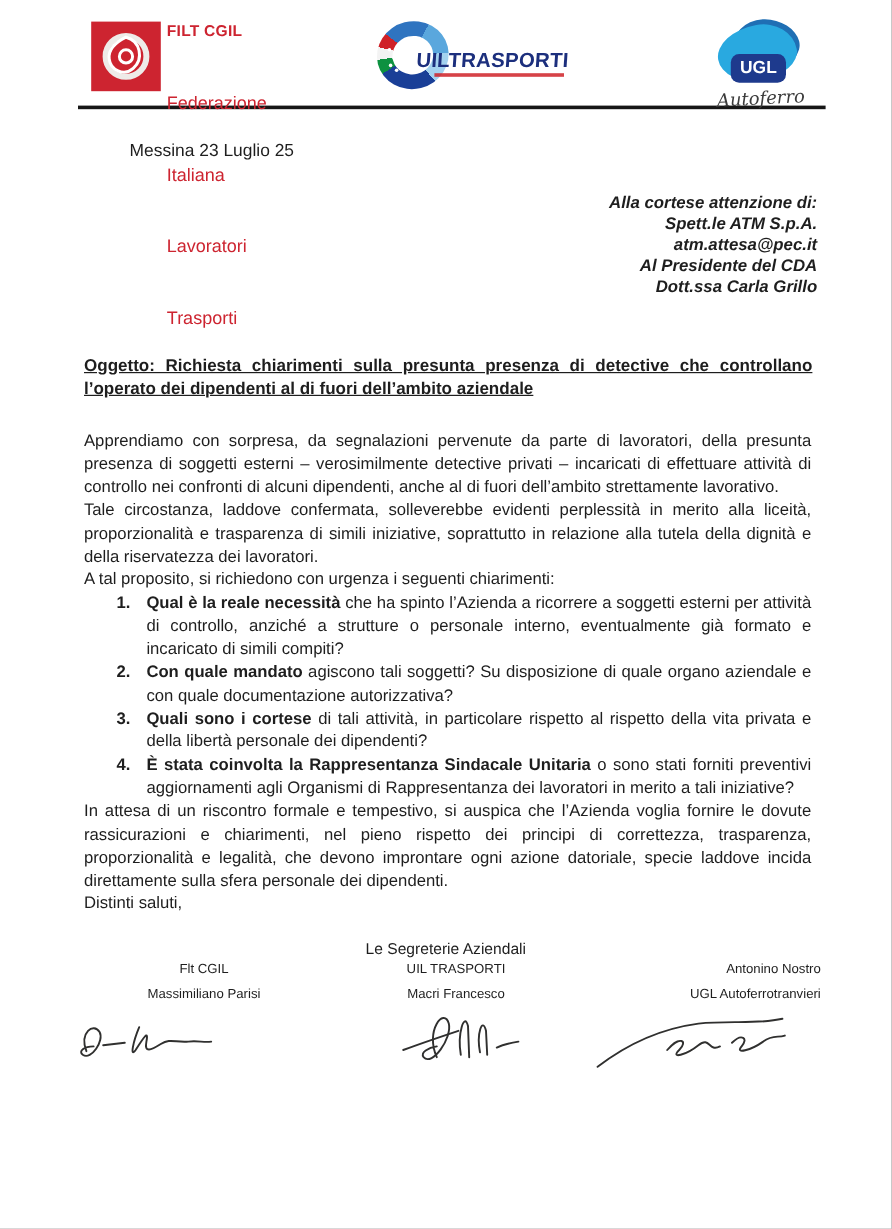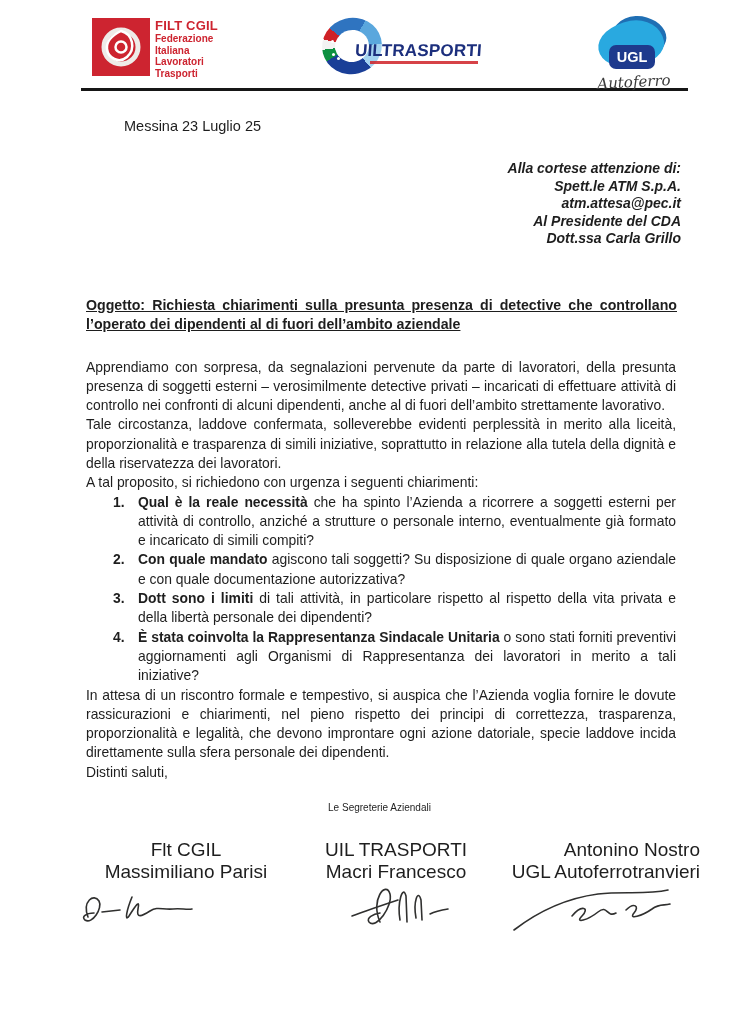--- a/index.html
+++ b/index.html
@@ -1,32 +1,32 @@
 <!DOCTYPE html>
 <html><head>
 <meta charset="utf-8">
 <style>
   html,body { margin:0; padding:0; background:#9a9a9a; }
   .page {
     width:743px; height:1024px; background:#ffffff; margin:0 auto;
     position:relative; font-family:"Liberation Sans", sans-serif;
-    color:#1e1e1e; box-sizing:border-box; overflow:hidden;padding-left:16px;
+    color:#1e1e1e; box-sizing:border-box; overflow:hidden;
   }
 
   
   .letterhead { display:flex; justify-content:space-between; align-items:flex-start;
     padding:14px 66px 0 76px; height:88px; box-sizing:border-box; }
   .rule { margin:0 55px 0 65px; border-top:3px solid #161616; height:0; }
 
   
   .filt { display:flex; width:130px; }
   .filt-mark { width:58px; height:58px; background:#cd2430; flex:0 0 58px; margin-top:4px; }
   .filt-text { margin-left:5px; padding-top:4px; }
   .filt-title { color:#cd2430; font-weight:800; font-size:13px; letter-spacing:.2px; }
-  .filt-line  { color:#cd2430; font-weight:700; font-size:10px; line-height:11.5px; }
+  .filt-line  { color:#cd2430; font-weight:400; font-size:15px; line-height:11.5px;margin-top:48px; }
 
   
   .uil { position:relative; width:170px; height:78px; }
   .uil-ring { position:absolute; left:0; top:2px; width:60px; height:60px; border-radius:50%;
     transform:rotate(-14deg) scaleY(.94);
     background:conic-gradient(from 205deg,
       #1a3f97 0 13%, #0d9140 13% 20%, #f3f3f3 20% 26%, #cf2127 26% 33%,
       #2f74c0 33% 54%, #5aa7dd 54% 71%, #a3d2ef 71% 86%, #1a3f97 86% 100%); }
   .uil-ring::after { content:""; position:absolute; left:13px; top:13px; right:13px; bottom:13px;
     border-radius:50%; background:#fff; }
@@ -55,23 +55,23 @@
   .recipient .u { }
   .subject { margin:48px 66px 0 70px; font-weight:bold; font-size:14.2px; line-height:19.5px; text-align:justify; }
   .subject .u { text-decoration:underline; }
   .letter-body { margin:23px 67px 0 70px; font-size:13.9px; line-height:19.3px; text-align:justify; }
   .letter-body p { margin:0; }
   .li { display:flex; padding-left:27px; }
   .li .num { flex:0 0 25px; font-weight:bold; }
   .li .li-text { flex:1; text-align:justify; }
 
   
-  .sig-heading { margin-top:20px; text-align:center; font-size:10px; }
+  .sig-heading { margin-top:20px; text-align:center; font-size:13px; }
   .sig-row { display:grid; grid-template-columns:200px 220px 1fr; padding:0 66px 0 70px;
-    margin-top:26px; font-size:19px; line-height:21.5px; }
+    font-size:11px; line-height:21.5px; }
   .sig-col1 { text-align:center; }
   .sig-col2 { text-align:center; }
   .sig-col3 { text-align:right; }
   .sig-svg { display:block; }
   .sig-col1 .sig-svg { margin:1px 0 0 -12px; }
   .sig-col2 .sig-svg { margin:-4px auto 0 60px; }
   .sig-col3 .sig-svg { margin:0 -6px 0 auto; }
   .sig-path { stroke:#30302f; stroke-width:1.6; fill:none; stroke-linecap:round; }
 </style>
 </head>
@@ -141,21 +141,21 @@
       <div class="li">
         <span class="num">1.</span>
         <span class="li-text"><b>Qual è la reale necessità</b><span> che ha spinto l’Azienda a ricorrere a soggetti esterni per attività di controllo, anziché a strutture o personale interno, eventualmente già formato e incaricato di simili compiti?</span></span>
       </div>
       <div class="li">
         <span class="num">2.</span>
         <span class="li-text"><b>Con quale mandato</b><span> agiscono tali soggetti? Su disposizione di quale organo aziendale e con quale documentazione autorizzativa?</span></span>
       </div>
       <div class="li">
         <span class="num">3.</span>
-        <span class="li-text"><b>Dott sono i limiti</b><span> di tali attività, in particolare rispetto al rispetto della vita privata e della libertà personale dei dipendenti?</span></span>
+        <span class="li-text"><b>Quali sono i cortese</b><span> di tali attività, in particolare rispetto al rispetto della vita privata e della libertà personale dei dipendenti?</span></span>
       </div>
       <div class="li">
         <span class="num">4.</span>
         <span class="li-text"><b>È stata coinvolta la Rappresentanza Sindacale Unitaria</b><span> o sono stati forniti preventivi aggiornamenti agli Organismi di Rappresentanza dei lavoratori in merito a tali iniziative?</span></span>
       </div>
     </div>
 
     <p>In attesa di un riscontro formale e tempestivo, si auspica che l’Azienda voglia fornire le dovute rassicurazioni e chiarimenti, nel pieno rispetto dei principi di correttezza, trasparenza, proporzionalità e legalità, che devono improntare ogni azione datoriale, specie laddove incida direttamente sulla sfera personale dei dipendenti.</p>
     <p>Distinti saluti,</p>
   </div>

